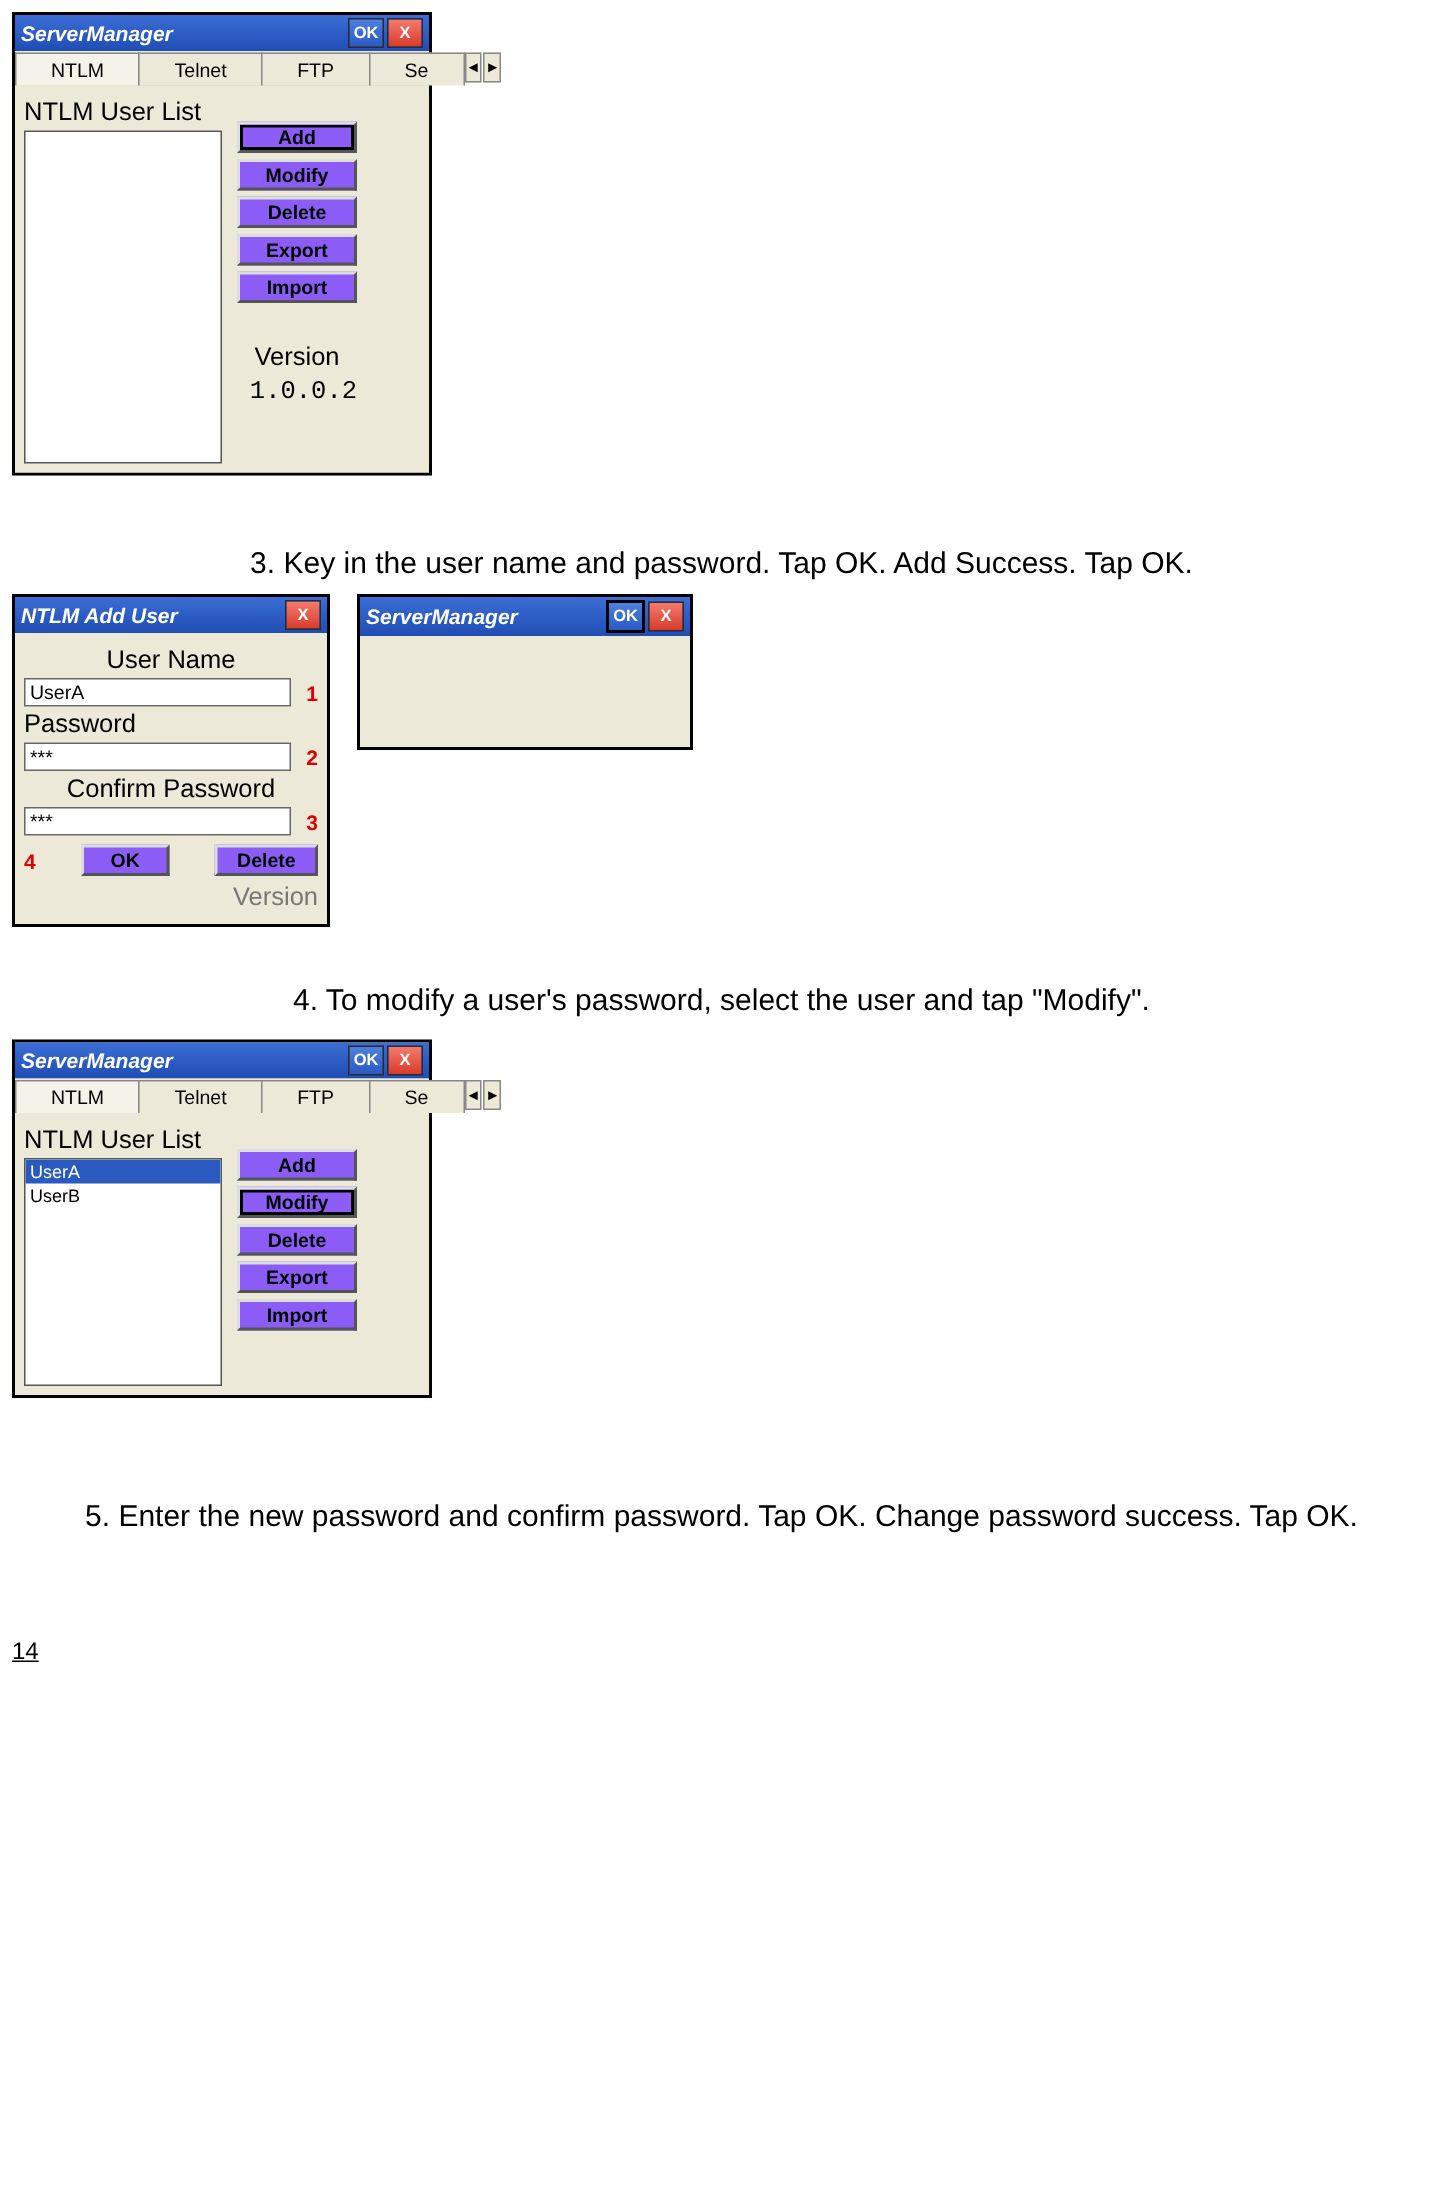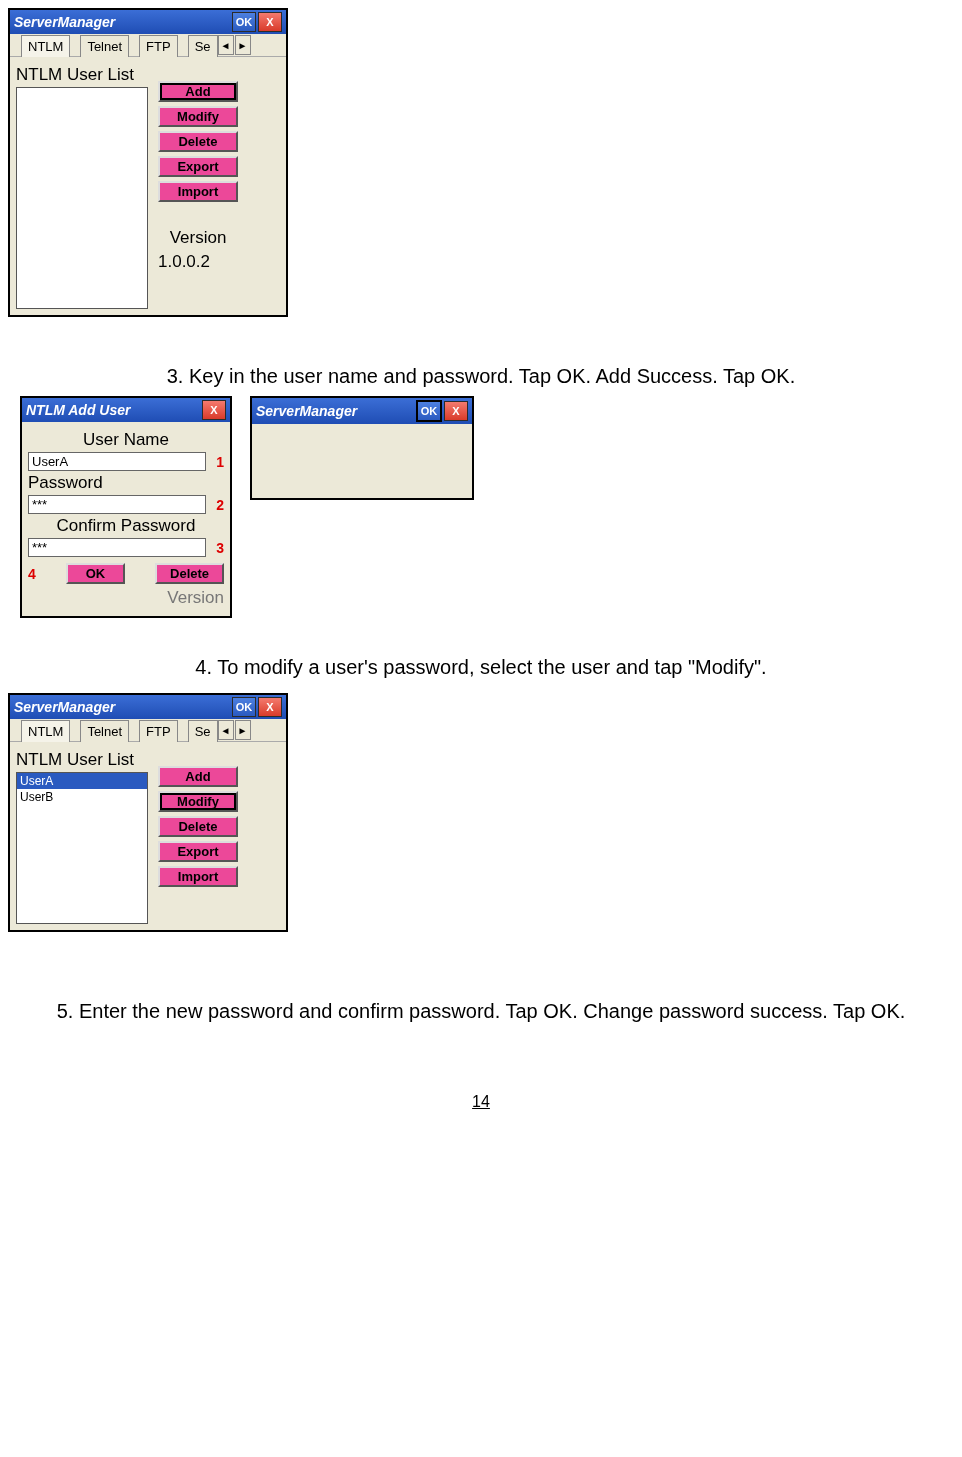--- a/index.html
+++ b/index.html
@@ -52,28 +52,27 @@
   }
   .titlebar .spacer { flex:1; }
   .tabrow {
     display:flex;
     align-items:center;
     background:#ece9d8;
     border-bottom:1px solid #aaa;
     font-size:13px;
   }
   .tab {
-    padding:3px 6px;
+    padding:3px 23px;
     border:1px solid #888;
     border-bottom:none;
     background:#ece9d8;
     margin-right:-1px;
     position:relative;
     top:1px;
-    margin-left:11px;
   }
   .tab.active {
     background:#f5f3e9;
     z-index:2;
   }
   .tab-scroll {
     border:1px solid #888;
     width:14px;
     height:18px;
     display:flex;
@@ -97,41 +96,41 @@
     overflow:hidden;
   }
   .listbox .row { padding:1px 3px; }
   .listbox .row.selected { background:#2a5ac0; color:#fff; }
   .btn3d {
     border:2px solid #000;
     border-top:2px solid #ddd;
     border-left:2px solid #ddd;
     border-right:2px solid #555;
     border-bottom:2px solid #555;
-    background:#ec4899;
+    background:#8b5cf6;
     font-weight:bold;
     font-size:13px;
     padding:1px 4px;
     text-align:center;
   }
   .btn3d.high {
     box-shadow: 0 0 0 2px #000 inset;
   }
   .col { display:flex; flex-direction:column; gap:4px; }
   .row-flex { display:flex; }
   .inputlike {
     border:1px solid #666;
     background:#fff;
     font-size:13px;
     padding:1px 3px;
   }
   .label-xt { font-size:17px; padding:2px 0; }
   .red-num { color:#d00; font-weight:bold; font-size:14px; }
   .para { margin: 12px 0 8px 0; font-size:20px;text-align:center; }
-  .pagenum { text-align:center; font-size:16px; margin-top:70px;text-decoration:underline; }
+  .pagenum { font-size:16px; margin-top:70px;text-decoration:underline; }
 </style>
 </head>
 <body>
 
 <div class="win" style="width:276px;">
   <div class="titlebar">
     <span>ServerManager</span>
     <span class="spacer"></span>
     <span class="ok-btn">OK</span>
     <span class="close-btn">X</span>
@@ -151,32 +150,32 @@
         <div class="listbox"></div>
       </div>
       <div class="col" style="margin-left:10px; width:80px; align-items:stretch; margin-top:18px;">
         <div class="btn3d high">Add</div>
         <div class="btn3d">Modify</div>
         <div class="btn3d">Delete</div>
         <div class="btn3d">Export</div>
         <div class="btn3d">Import</div>
         <div style="height:16px;"></div>
         <div class="label-xt" style="text-align:center;">Version</div>
-        <div class="label-xt" style="text-align:left; margin-top:-4px;">1.0.0.2</div>
+        <div class="label-xt" style="text-align:right; margin-top:-4px;font-family:Liberation Mono, monospace;">1.0.0.2</div>
       </div>
     </div>
   </div>
 </div>
 
 <div style="height:30px;"></div>
 <div class="para">3. Key in the user name and password. Tap OK. Add Success. Tap OK.</div>
 
 <div class="row-flex" style="gap:18px; align-items:flex-start;">
 
-  <div class="win" style="width:208px;margin-left:12px;">
+  <div class="win" style="width:208px;">
     <div class="titlebar">
       <span>NTLM Add User</span>
       <span class="spacer"></span>
       <span class="close-btn">X</span>
     </div>
     <div class="body-area">
       <div class="label-xt" style="text-align:center;">User Name</div>
       <div class="row-flex" style="align-items:center;">
         <div class="inputlike" style="flex:1;">UserA</div>
         <span class="red-num" style="margin-left:10px;">1</span>

